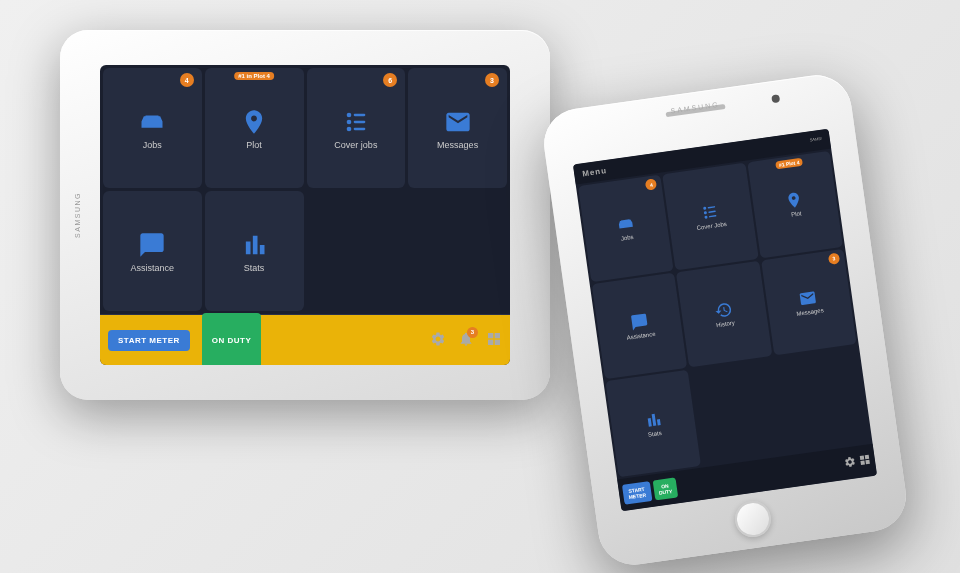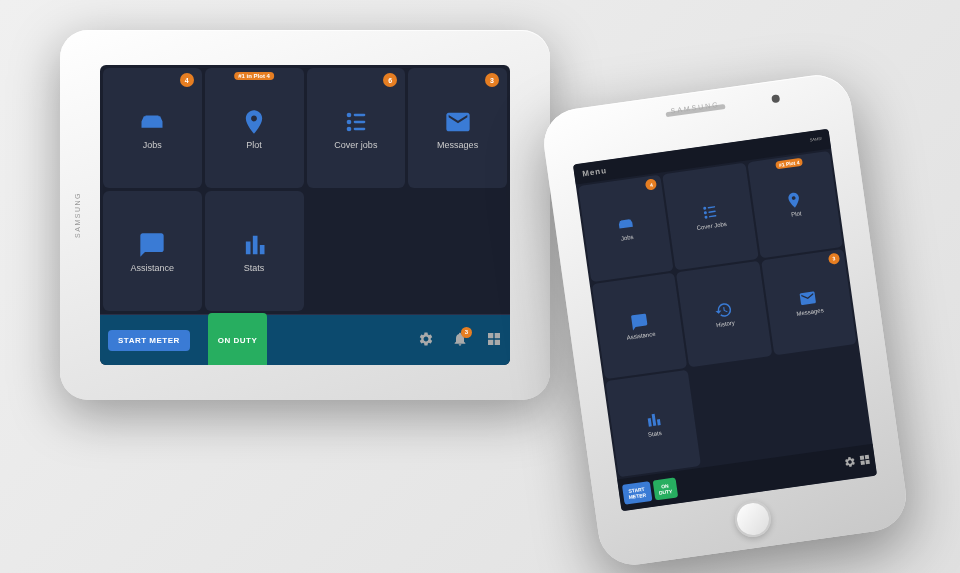--- a/index.html
+++ b/index.html
@@ -115,25 +115,25 @@
       font-size: 6px;
       font-weight: bold;
       padding: 1px 4px;
       border-radius: 6px;
       white-space: nowrap;
     }
 
     
     .toolbar {
       height: 51px;
-      background: #0c4a6e;
+      background: #eab308;
       display: flex;
       align-items: center;
       padding: 0 8px;
-      gap: 18px;
+      gap: 12px;
       border-top: 1px solid #2a3048;
     }
 
     .btn-start-meter {
       background: #3a7bd5;
       color: white;
       font-size: 8px;
       font-weight: bold;
       padding: 6px 10px;
       border-radius: 4px;

